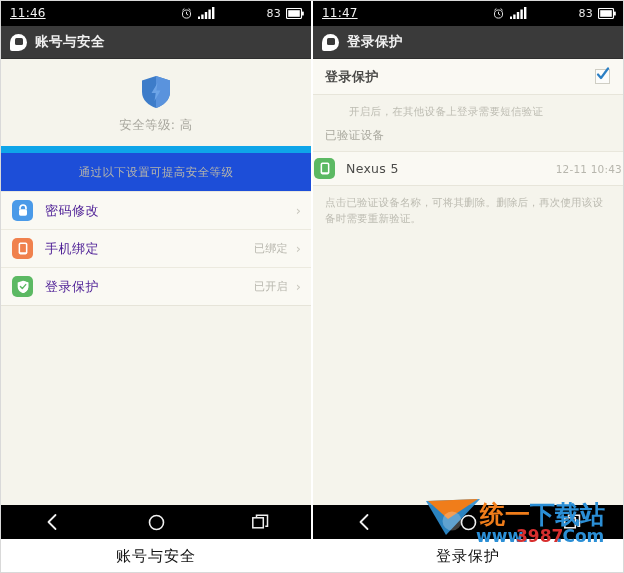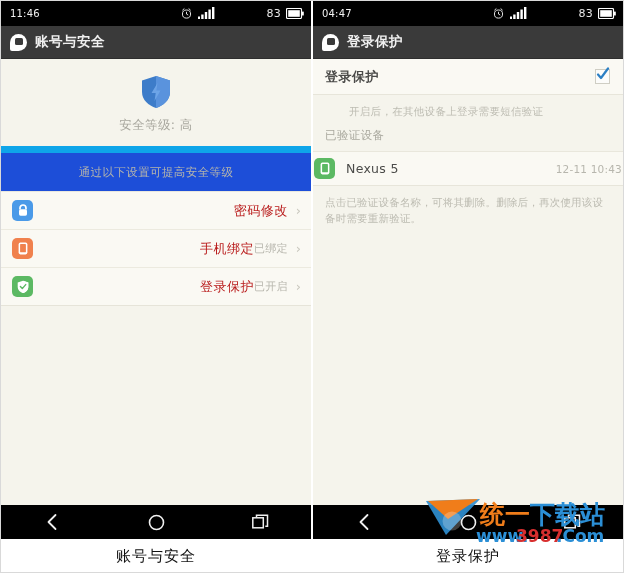--- a/index.html
+++ b/index.html
@@ -28,21 +28,21 @@
     height: 26px;
     background: #000000;
     color: #ffffff;
     display: flex;
     align-items: center;
     justify-content: space-between;
     padding: 0 8px 0 10px;
     font-size: 12.5px;
     letter-spacing: .2px;
   }
-  .statusbar .clock { font-size: 10px; color: #f2f2f2; }
+  .statusbar .clock { font-size: 12px; color: #f2f2f2; text-decoration: underline; }
   .status-right { display: flex; align-items: center; gap: 5px; }
   .sb-ico { display: block; }
   .batt-num { font-size: 11px; color: #e8e8e8; margin-left: 47px; }
   
   .titlebar {
     height: 33px;
     background: #3a3a3a;
     display: flex;
     align-items: center;
     padding: 0 0 0 10px;
@@ -118,23 +118,22 @@
     align-items: center;
     justify-content: center;
     margin-right: 12px;
   }
   .ico-blue { background: #4a9ae8; }
   .ico-orange { background: #f0814d; }
   .ico-green { background: #5cb963; }
   .row-label {
     flex: 1;
     font-size: 13px;
-    color: #b91c1c;
+    color: #4c1d95;
     letter-spacing: .5px;
-    text-align: right;
   }
   .row-value {
     font-size: 11px;
     color: #b7b6ad;
     margin-right: 8px;
     letter-spacing: .3px;
   }
   .chev {
     color: #c8c7bd;
     font-size: 13px;
@@ -370,21 +369,21 @@
         </svg>
       </span>
     </div>
 
     <div class="caption">账号与安全</div>
   </div>
 
   <div class="phone">
 
     <div class="statusbar">
-      <span class="clock">04:47</span>
+      <span class="clock">11:47</span>
       <span class="status-right">
         <svg class="sb-ico" width="13" height="13" viewBox="0 0 24 24">
           <circle cx="12" cy="13" r="7.5" fill="none" stroke="#e8e8e8" stroke-width="1.8"></circle>
           <path d="M12 9.5V13l2.5 1.5" stroke="#e8e8e8" stroke-width="1.8" fill="none" stroke-linecap="round"></path>
           <path d="M5 5.5 7.5 3.3M19 5.5 16.5 3.3" stroke="#e8e8e8" stroke-width="1.8" stroke-linecap="round"></path>
         </svg>
         <svg class="sb-ico" width="17" height="12" viewBox="0 0 17 12">
           <rect x="0" y="9.5" width="2" height="2.5" fill="#ffffff"></rect>
           <rect x="3.2" y="7.5" width="2.4" height="4.5" fill="#ffffff"></rect>
           <rect x="6.8" y="5" width="2.4" height="7" fill="#ffffff"></rect>

